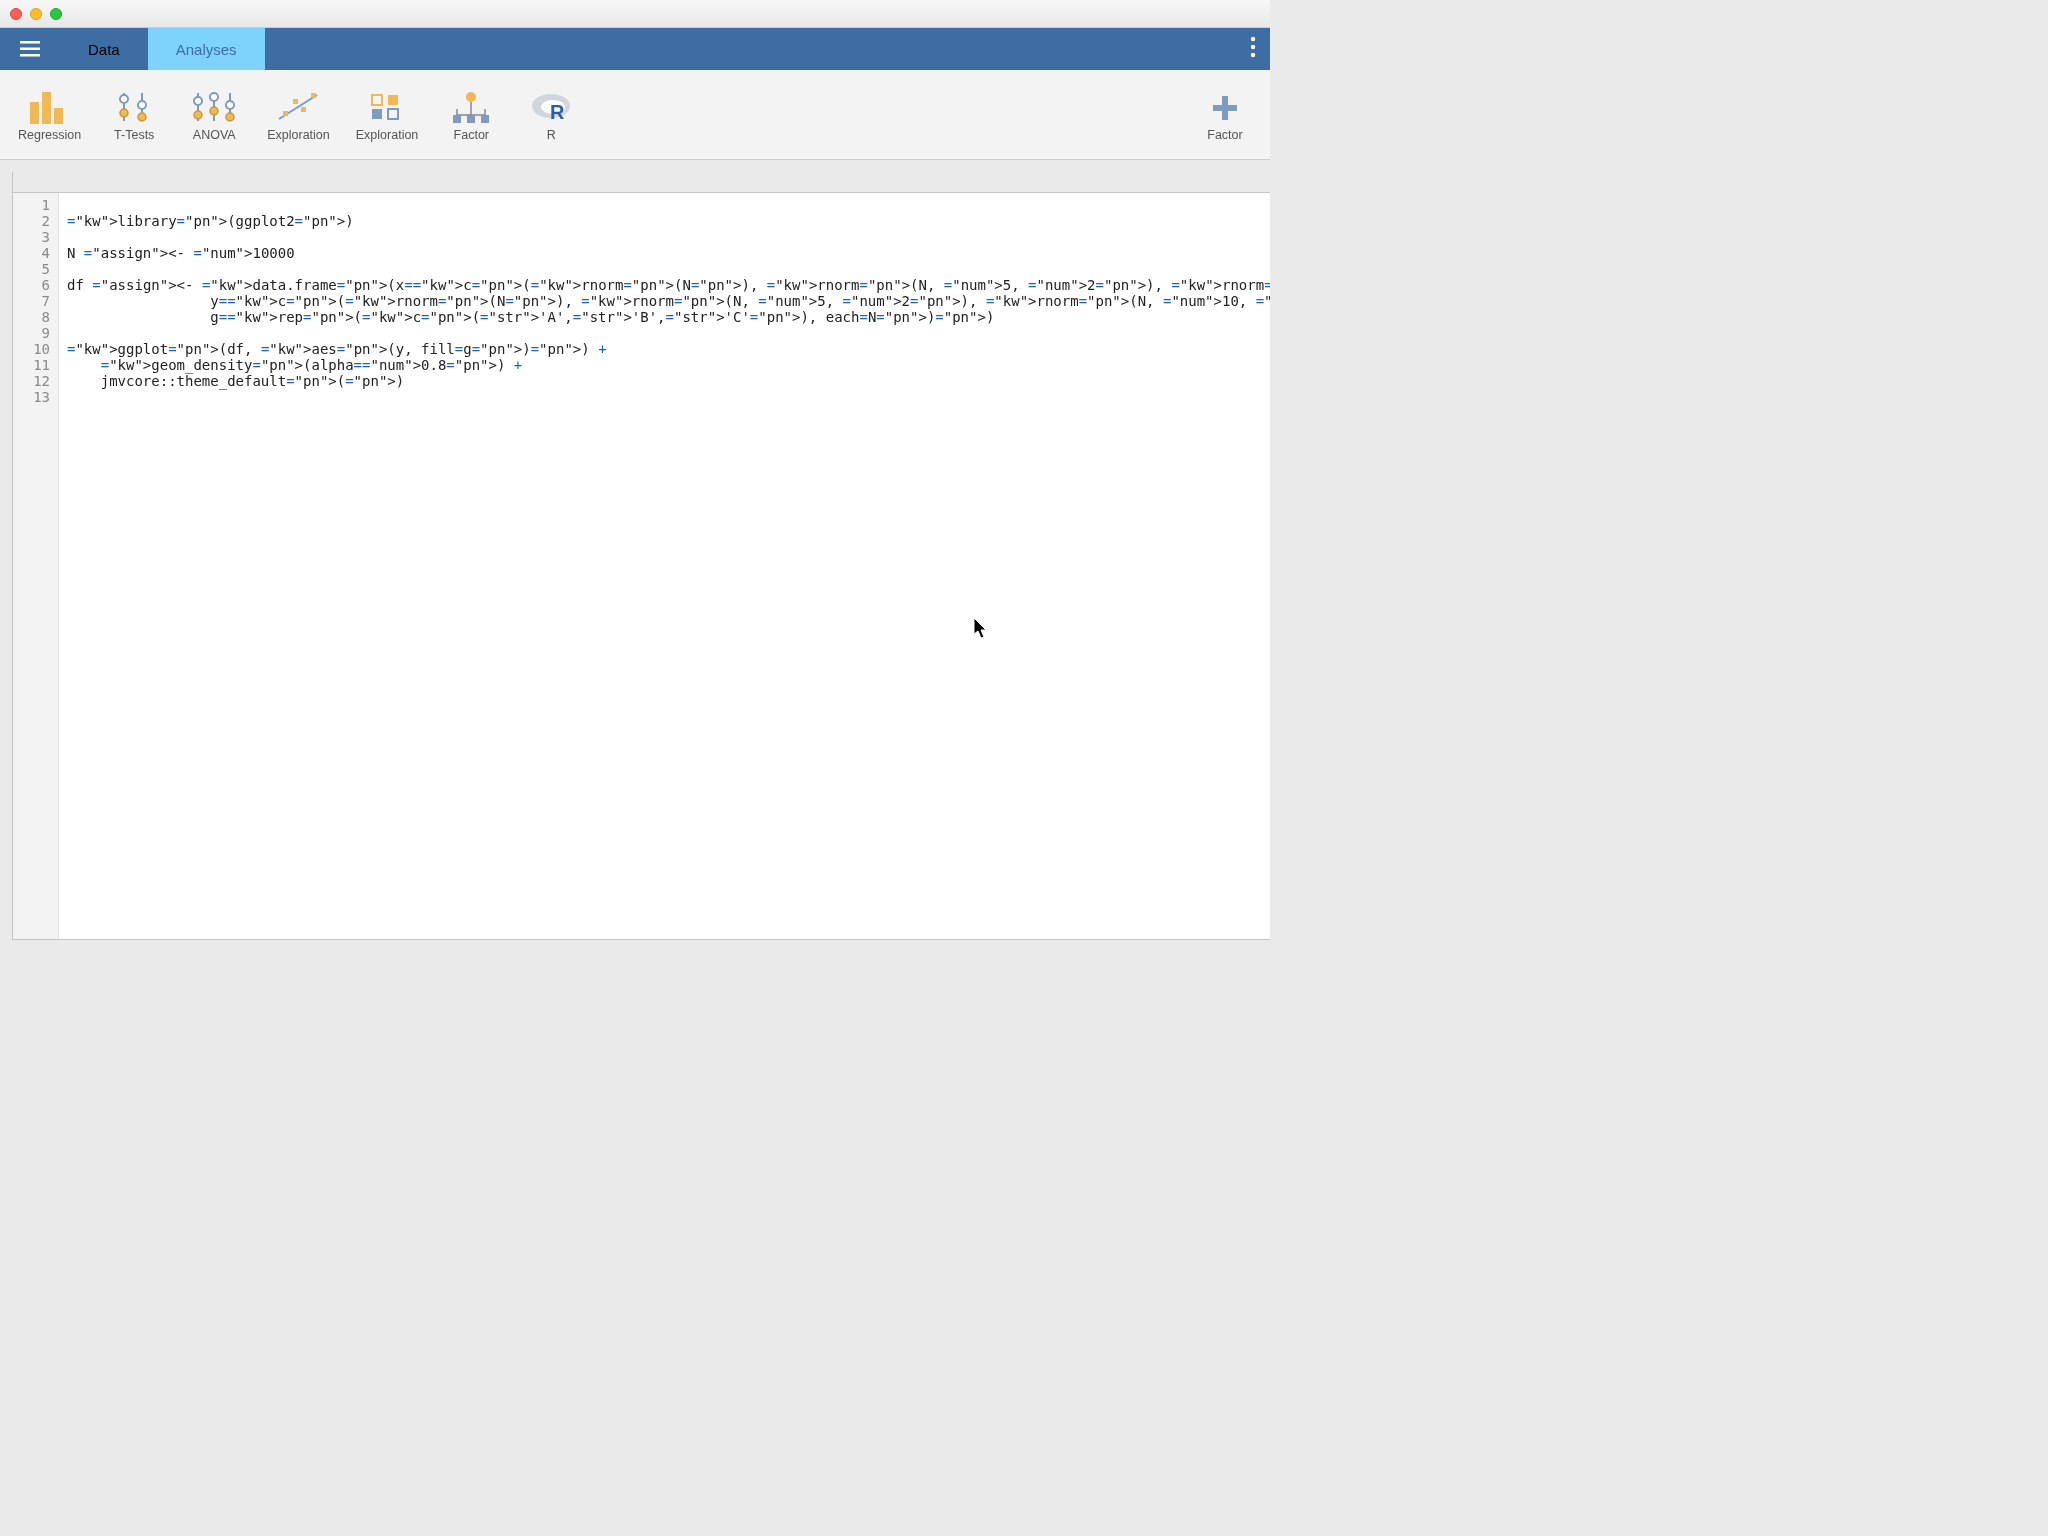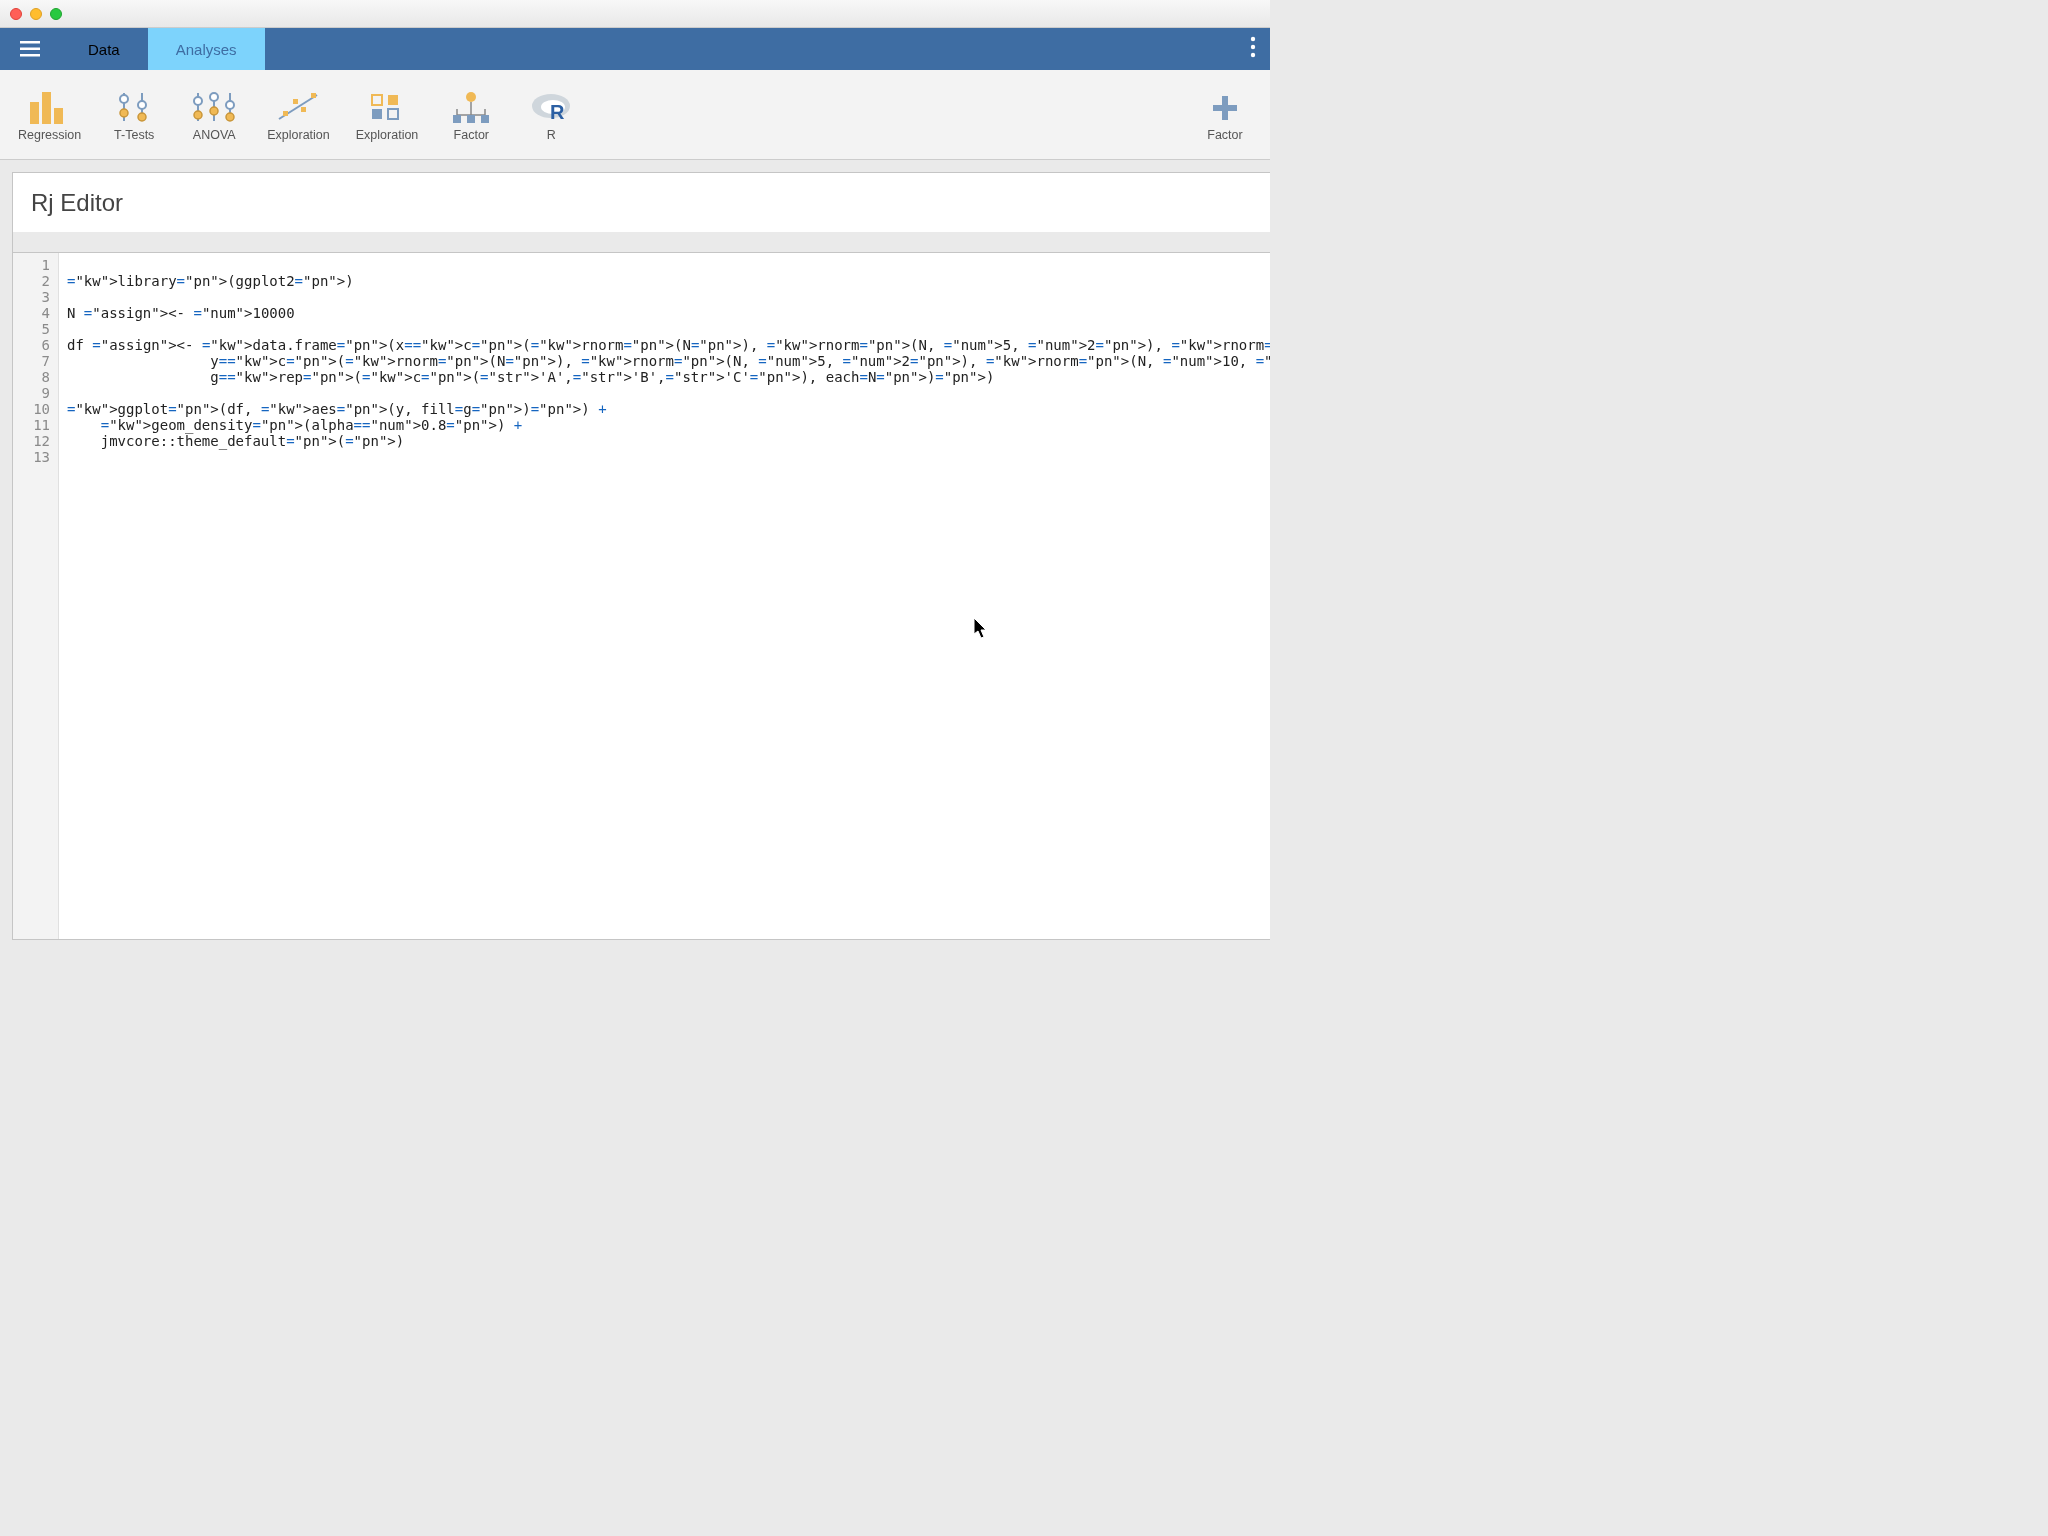--- a/index.html
+++ b/index.html
@@ -187,28 +187,20 @@
           <rect x="3" y="12" width="24" height="6" fill="#7d9cbf"></rect>
         </svg>
     </div>
     <span>Factor</span>
   </div>
 </div>
 
 <div class="workspace">
   <div class="left-pane">
     <div class="editor-panel">
-      <div class="editor-head">
-        <h2>Rj Editor</h2>
-        <div class="run-circle">
-          <svg width="24" height="24" viewBox="0 0 24 24">
-              <path d="M4 12h14M12 5l7 7-7 7" stroke="#777" stroke-width="2.6" fill="none" stroke-linecap="round" stroke-linejoin="round"></path>
-            </svg>
-        </div>
-      </div>
       <div class="editor-divider"></div>
       <div class="code-box">
         <div class="gutter" id="gutter">1<br>2<br>3<br>4<br>5<br>6<br>7<br>8<br>9<br>10<br>11<br>12<br>13<br></div>
         <div class="codelines" id="codelines">
 <span class<span="" class="op">=</span>"kw"&gt;library<span class<span="" class="op">=</span>"pn"&gt;(ggplot2<span class<span="" class="op">=</span>"pn"&gt;)
 
 N <span class<span="" class="op">=</span>"assign"&gt;&lt;- <span class<span="" class="op">=</span>"num"&gt;10000
 
 df <span class<span="" class="op">=</span>"assign"&gt;&lt;- <span class<span="" class="op">=</span>"kw"&gt;data.frame<span class<span="" class="op">=</span>"pn"&gt;(x<span class="op">=</span><span class<span="" class="op">=</span>"kw"&gt;c<span class<span="" class="op">=</span>"pn"&gt;(<span class<span="" class="op">=</span>"kw"&gt;rnorm<span class<span="" class="op">=</span>"pn"&gt;(N<span class<span="" class="op">=</span>"pn"&gt;), <span class<span="" class="op">=</span>"kw"&gt;rnorm<span class<span="" class="op">=</span>"pn"&gt;(N, <span class<span="" class="op">=</span>"num"&gt;5, <span class<span="" class="op">=</span>"num"&gt;2<span class<span="" class="op">=</span>"pn"&gt;), <span class<span="" class="op">=</span>"kw"&gt;rnorm<span class<span="" class="op">=</span>"pn"&gt;(N, <span class<span="" class="op">=</span>"num"&gt;10, <span class<span="" class="op">=</span>"num"&gt;3<span class<span="" class="op">=</span>"pn"&gt;)<span class<span="" class="op">=</span>"pn"&gt;),
                  y<span class="op">=</span><span class<span="" class="op">=</span>"kw"&gt;c<span class<span="" class="op">=</span>"pn"&gt;(<span class<span="" class="op">=</span>"kw"&gt;rnorm<span class<span="" class="op">=</span>"pn"&gt;(N<span class<span="" class="op">=</span>"pn"&gt;), <span class<span="" class="op">=</span>"kw"&gt;rnorm<span class<span="" class="op">=</span>"pn"&gt;(N, <span class<span="" class="op">=</span>"num"&gt;5, <span class<span="" class="op">=</span>"num"&gt;2<span class<span="" class="op">=</span>"pn"&gt;), <span class<span="" class="op">=</span>"kw"&gt;rnorm<span class<span="" class="op">=</span>"pn"&gt;(N, <span class<span="" class="op">=</span>"num"&gt;10, <span class<span="" class="op">=</span>"num"&gt;3<span class<span="" class="op">=</span>"pn"&gt;)<span class<span="" class="op">=</span>"pn"&gt;),

